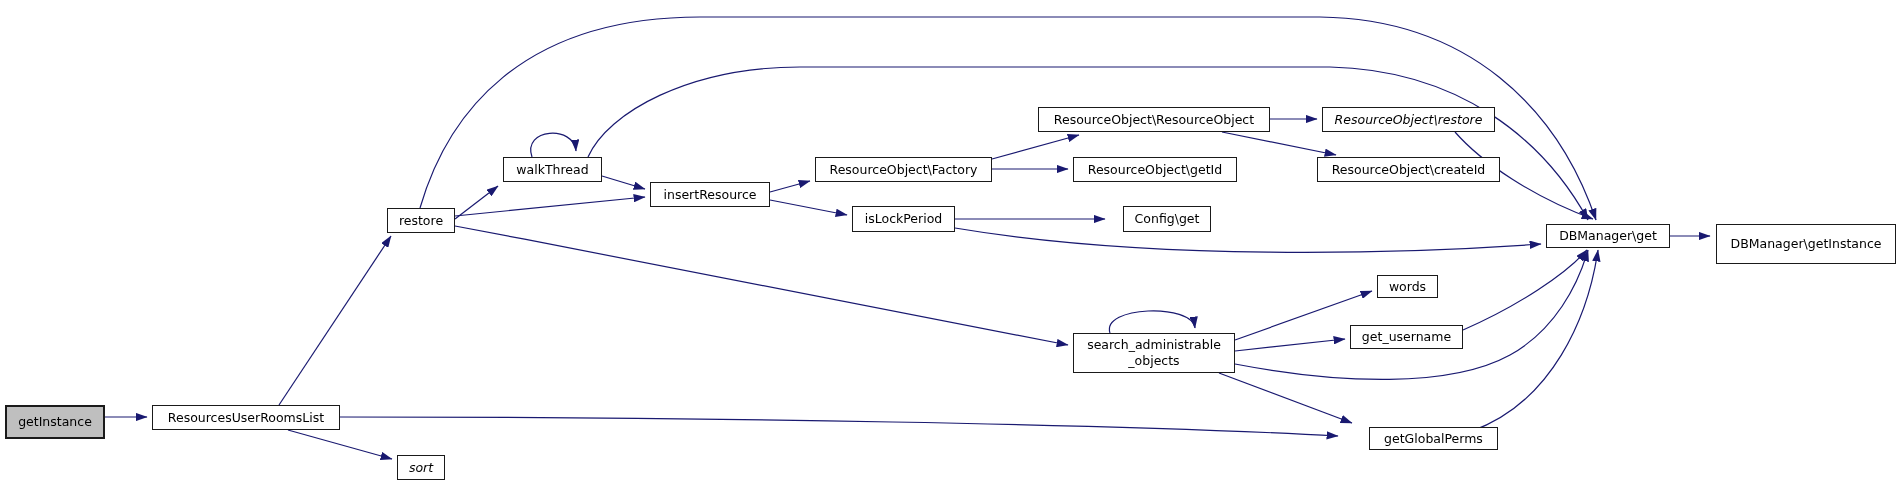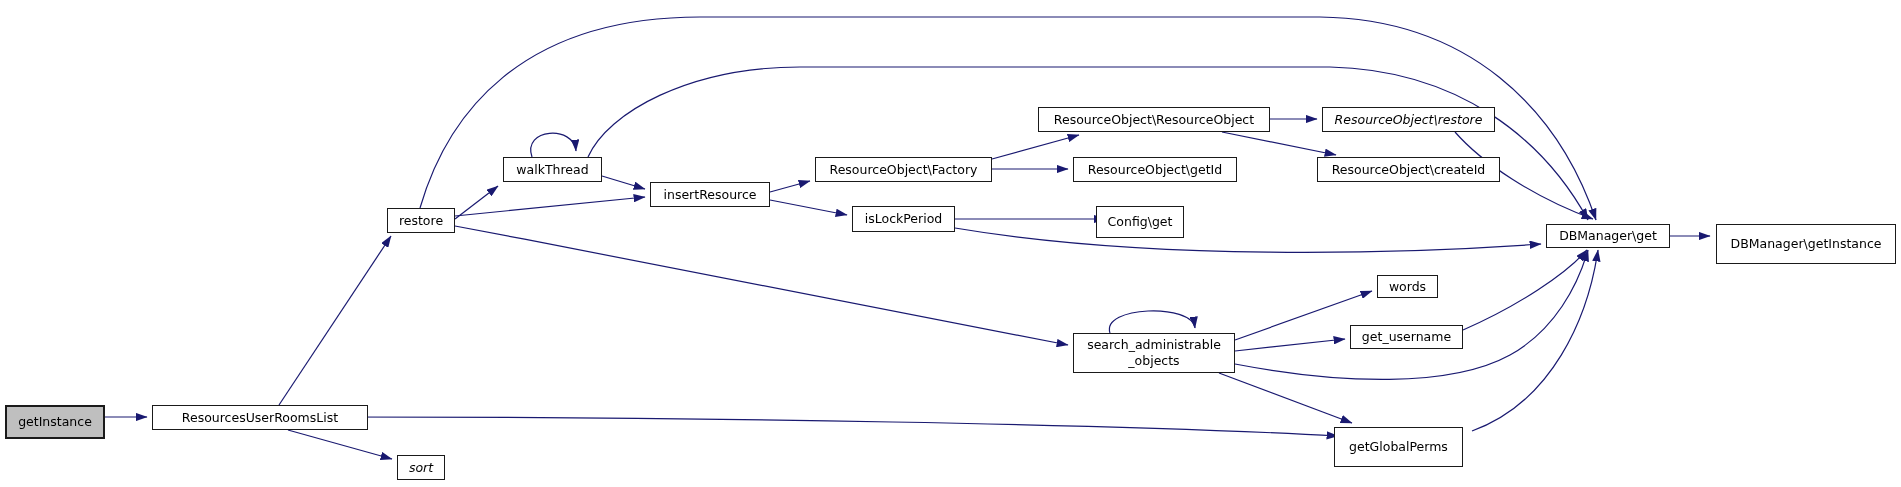--- a/index.html
+++ b/index.html
@@ -81,32 +81,32 @@
       <path d="M1235,340 L1372,291" class="edge" marker-end="url(#arrowhead)"></path>
       <path d="M1235,351 L1345,339" class="edge" marker-end="url(#arrowhead)"></path>
       <path d="M1219,373 L1352,423" class="edge" marker-end="url(#arrowhead)"></path>
       <path d="M1235,364 C1340,384 1450,388 1510,355 C1555,330 1578,285 1588,250" class="edge" marker-end="url(#arrowhead)"></path>
       <path d="M1463,330 C1518,306 1566,274 1587,250" class="edge" marker-end="url(#arrowhead)"></path>
       <path d="M1472,431 C1552,402 1588,318 1598,250" class="edge" marker-end="url(#arrowhead)"></path>
       <path d="M1670,236 L1710,236" class="edge" marker-end="url(#arrowhead)"></path>
     </svg>
 
 <div class="node highlighted" style="left: 5px; top: 405px; width: 100px; height: 34px;">getInstance</div>
-    <div class="node" style="left: 152px; top: 405px; width: 216px; height: 25px; text-align: center;">ResourcesUserRoomsList</div>
+    <div class="node" style="left: 152px; top: 405px; width: 188px; height: 25px; text-align: center;">ResourcesUserRoomsList</div>
     <div class="node" style="left: 397px; top: 455px; width: 48px; height: 25px; font-style: italic;">sort</div>
     <div class="node" style="left: 387px; top: 208px; width: 68px; height: 25px;">restore</div>
     <div class="node" style="left: 503px; top: 157px; width: 99px; height: 25px;">walkThread</div>
     <div class="node" style="left: 650px; top: 182px; width: 120px; height: 25px;">insertResource</div>
     <div class="node" style="left: 815px; top: 157px; width: 177px; height: 25px;">ResourceObject\Factory</div>
     <div class="node" style="left: 1038px; top: 107px; width: 232px; height: 25px;">ResourceObject\ResourceObject</div>
     <div class="node" style="left: 1322px; top: 107px; width: 173px; height: 25px; font-style: italic;">ResourceObject\restore</div>
     <div class="node" style="left: 1073px; top: 157px; width: 164px; height: 25px;">ResourceObject\getId</div>
     <div class="node" style="left: 1317px; top: 157px; width: 183px; height: 25px;">ResourceObject\createId</div>
     <div class="node" style="left: 852px; top: 206px; width: 103px; height: 26px;">isLockPeriod</div>
-    <div class="node" style="left: 1096px; top: 206px; width: 88px; height: 32px;">Config\get</div>
+    <div class="node" style="left: 1123px; top: 206px; width: 88px; height: 26px;">Config\get</div>
     <div class="node" style="left: 1546px; top: 224px; width: 124px; height: 24px;">DBManager\get</div>
     <div class="node" style="left: 1716px; top: 224px; width: 180px; height: 40px;">DBManager\getInstance</div>
     <div class="node" style="left: 1377px; top: 275px; width: 61px; height: 23px;">words</div>
     <div class="node" style="left: 1350px; top: 325px; width: 113px; height: 24px;">get_username</div>
     <div class="node" style="left: 1073px; top: 333px; width: 162px; height: 40px;">search_administrable
 _objects</div>
-    <div class="node" style="left: 1334px; top: 427px; width: 129px; height: 40px;">getGlobalPerms</div>
+    <div class="node" style="left: 1369px; top: 427px; width: 129px; height: 23px;">getGlobalPerms</div>
   </div>
 
 </body></html>

